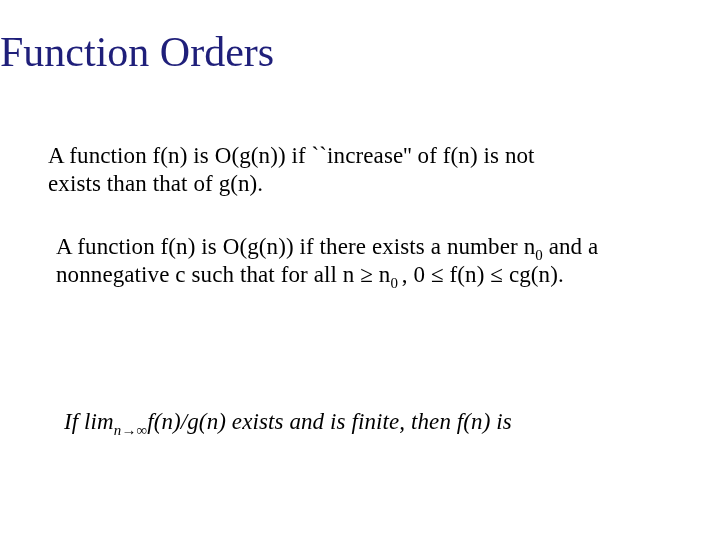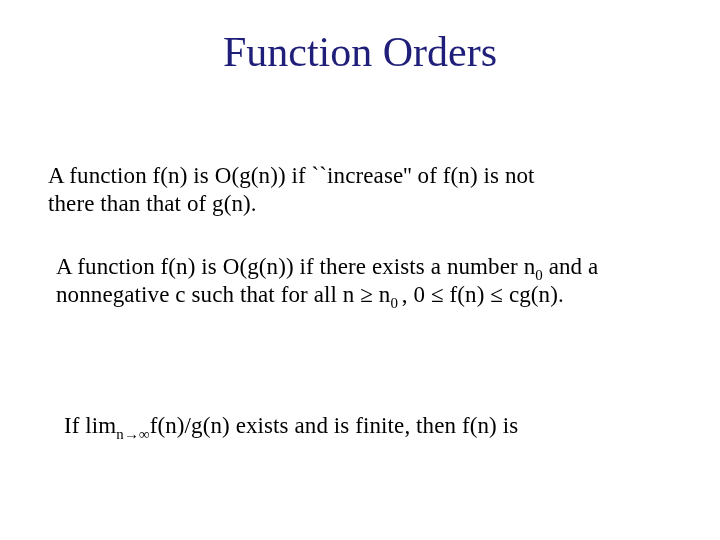--- a/index.html
+++ b/index.html
@@ -15,52 +15,50 @@
     width: 720px;
     height: 540px;
     position: relative;
     box-sizing: border-box;
   }
   .title {
     position: absolute;
     top: 28px;
     left: 0;
     width: 720px;
-    text-align: center;
     font-size: 42px;
     color: #1f1f7a;
     font-weight: normal;
   }
   .para {
     position: absolute;
     font-size: 23px;
     line-height: 1.22;
     color: #000000;
     letter-spacing: 0.1px;
-    margin-top: 20px;
   }
   .p1 { top: 142px; left: 48px; width: 620px; }
   .p2 { top: 233px; left: 56px; width: 620px; }
-  .p3 { top: 392px; left: 64px; width: 610px; }
+  .p3 { top: 408px; left: 64px; width: 610px; font-style: italic; }
   sub {
     font-size: 0.65em;
     vertical-align: sub;
     line-height: 0;
   }
 </style>
 </head>
 <body>
 
 <div class="slide">
 
   <div class="title">Function Orders</div>
 
   <div class="para p1">
     <span>A function f(n) is O(g(n)) if ``increase'' of f(n)  is  not</span><br>
-    <span>there than that of g(n).</span>
+    <span>exists than that of g(n).</span>
   </div>
 
   <div class="para p2">
     <span>A function f(n) is O(g(n)) if there exists a number n</span><sub>0</sub><span>  and a nonnegative c such that for all n </span><span>≥</span><span> n</span><sub>0 </sub><span>,   0  </span><span>≤</span><span>  f(n) </span><span>≤</span><span> cg(n).</span>
   </div>
 
   <div class="para p3">
     <span>  If lim</span><sub><span>n</span><span>→</span><span>∞</span></sub><span>f(n)/g(n)   exists and is finite, then f(n) is</span><br>
   </div>
 

